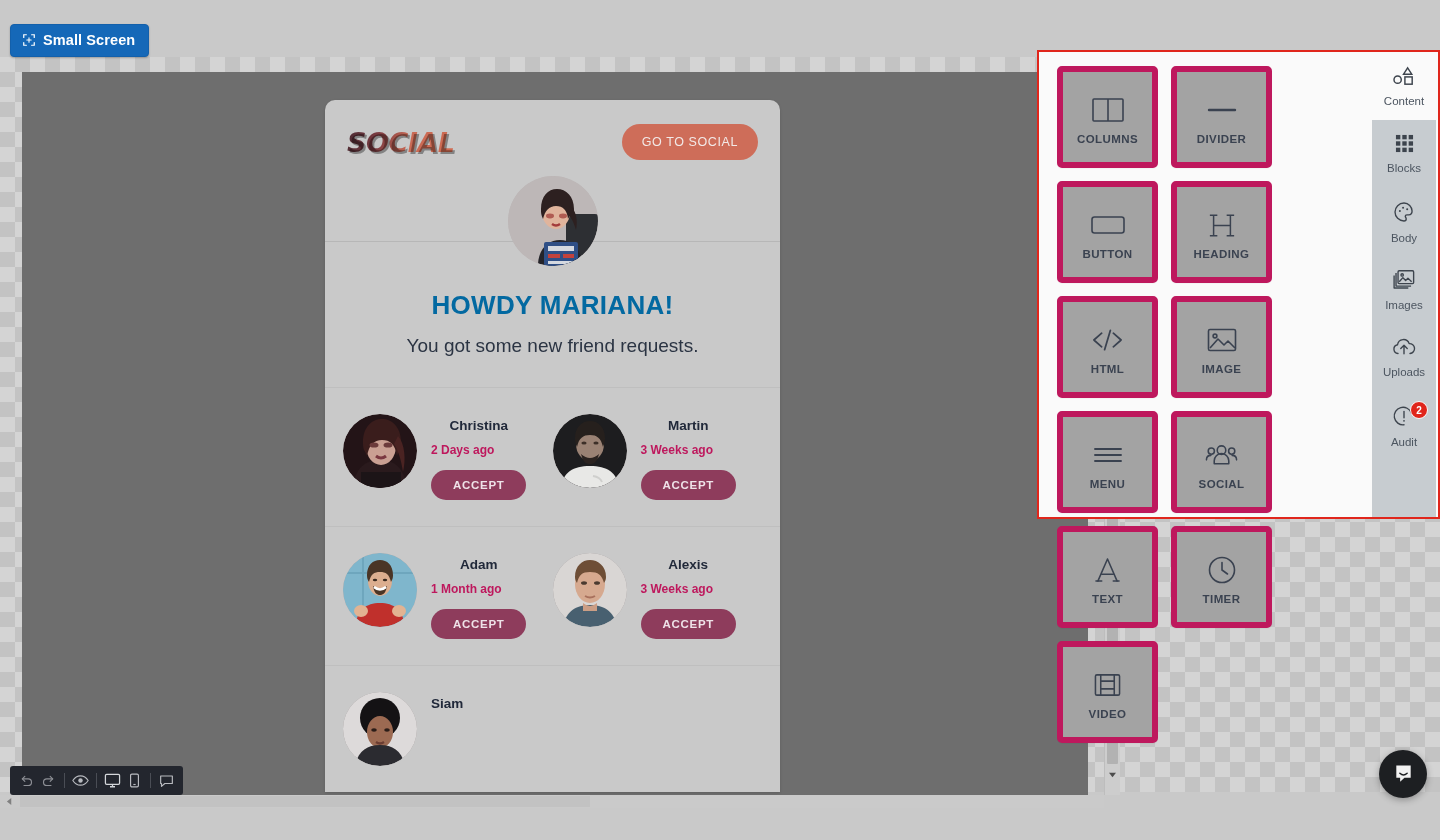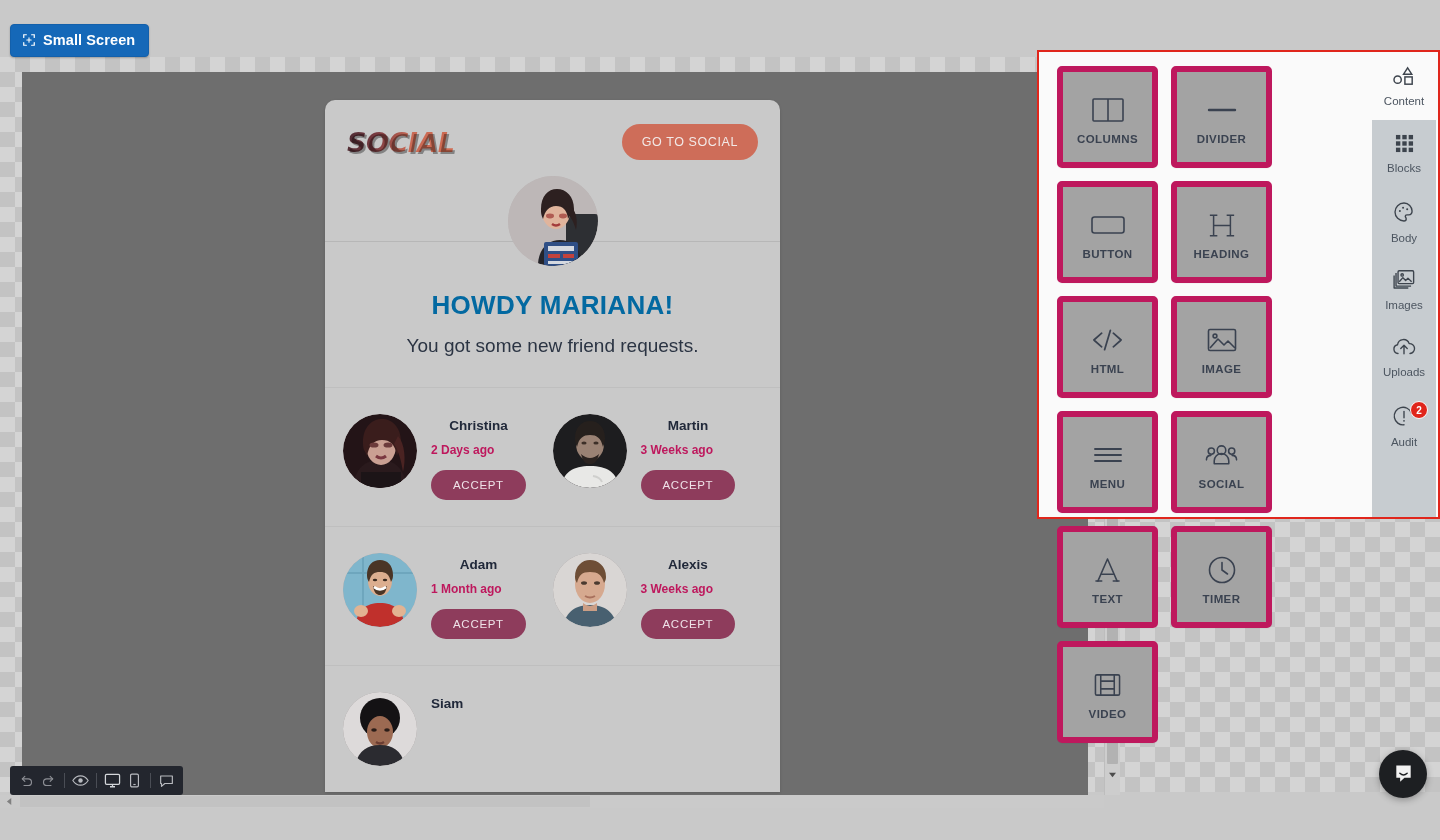--- a/index.html
+++ b/index.html
@@ -83,21 +83,21 @@
   .req-cell{flex:1;display:flex;align-items:flex-start;gap:14px;}
   .req-pic{
     width:74px;height:74px;border-radius:50%;overflow:hidden;flex:0 0 74px;
     background:#b3aeae;position:relative;
   }
   .req-info{padding-top:4px;}
   .req-name{font-size:13.5px;font-weight:700;color:#21293a;text-align:center;}
   .req-time{font-size:12px;color:#be185d;margin-top:10px;font-weight:600;}
   .accept{
     margin-top:13px;background:#8e3c5c;color:#efe2e8;border:none;border-radius:16px;
-    padding:9px 22px;font-size:11.5px;font-weight:400;letter-spacing:.7px;cursor:pointer;
+    padding:9px 22px;font-size:11.5px;font-weight:700;letter-spacing:.7px;cursor:pointer;
   }
   
   #bottom-toolbar{
     position:absolute;left:10px;top:766px;width:173px;height:29px;
     background:#23262e;border-radius:3px;display:flex;align-items:center;
     padding:0 6px;box-sizing:border-box;gap:0px;
   }
   #bottom-toolbar .tb{
     width:26px;height:29px;display:flex;align-items:center;justify-content:center;
     cursor:pointer;

